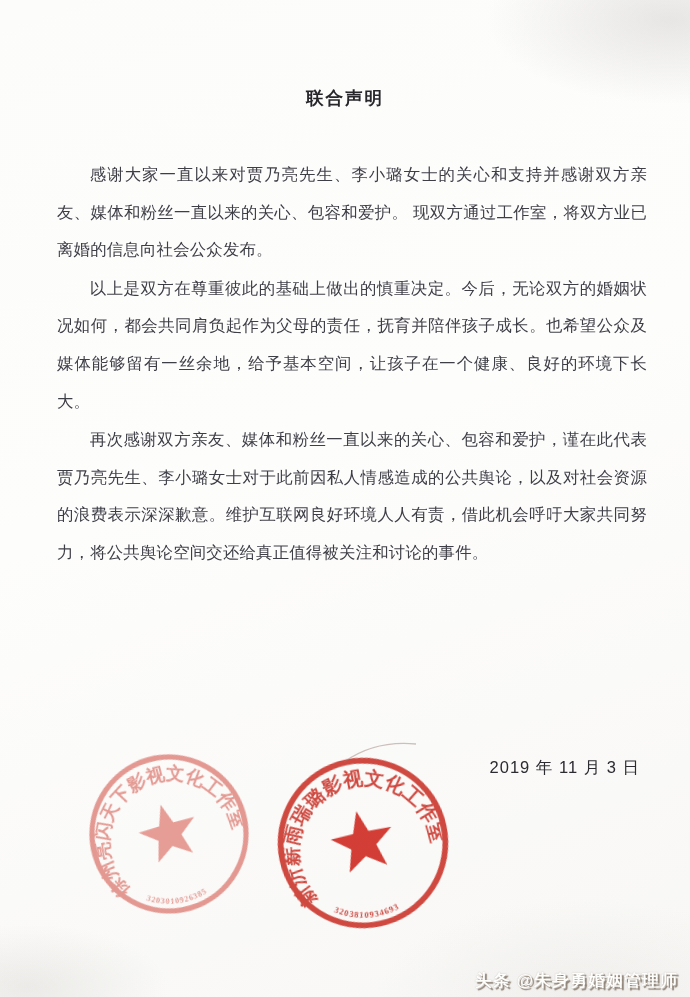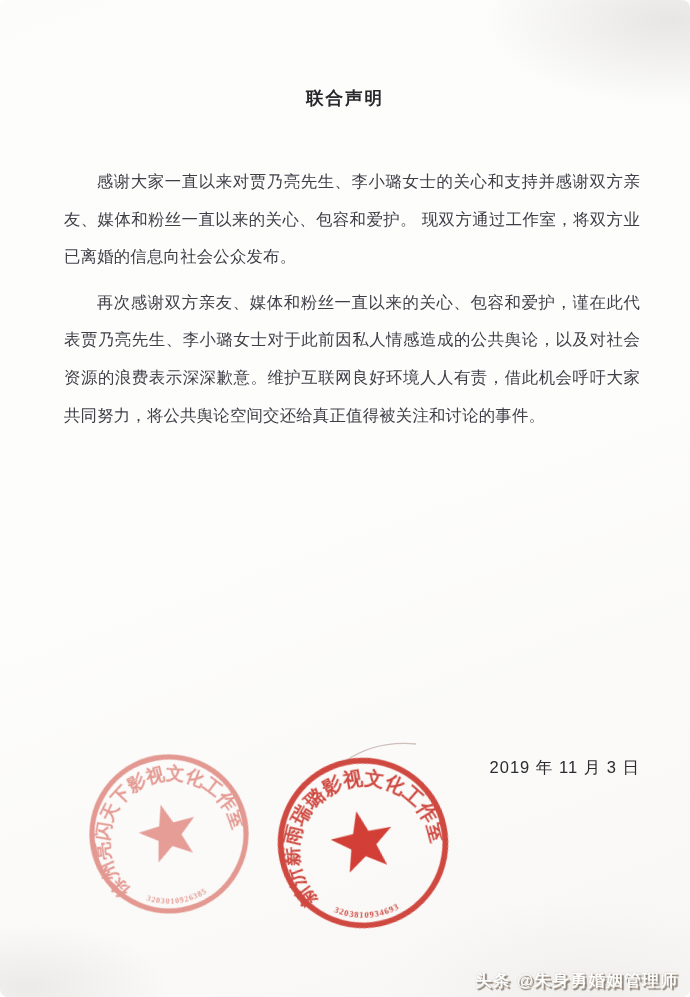--- a/index.html
+++ b/index.html
@@ -4,33 +4,32 @@
 <style>
   html,body{margin:0;padding:0;}
   body{font-family:"Liberation Sans", sans-serif;}
   .page{
     position:relative;width:690px;height:997px;overflow:hidden;
     background:
       radial-gradient(ellipse 260px 120px at 97% 2%, rgba(196,193,189,0.38), transparent 70%),
       radial-gradient(ellipse 200px 90px at 4% 99%, rgba(203,200,196,0.30), transparent 70%),
       radial-gradient(ellipse 300px 140px at 85% 100%, rgba(210,207,203,0.22), transparent 70%),
       linear-gradient(160deg,#fcfcfb 0%,#fdfdfc 45%,#f8f7f5 100%);
-    border-radius: 8px;
   }
   .doc-title{
     position:absolute;top:86px;left:0;width:100%;
     text-align:center;font-size:17.5px;font-weight:bold;color:#26262b;
     letter-spacing:2px;
   }
   .body-text{
     position:absolute;top:155px;left:56px;width:592px;
     font-size:16.4px;line-height:37.6px;color:#3e3e47;
     text-align:justify;letter-spacing:0.2px;
   }
-  .body-text p{margin:8px;text-indent:2em;}
+  .body-text p{margin:1px;text-indent:2em;}
   .date-line{
     position:absolute;top:757px;left:0;width:624px;
     text-align:right;font-size:16.5px;color:#2b2b30;letter-spacing:1px;padding-left:16px;
   }
   .stamp{position:absolute;}
   .stamp svg{display:block;}
   .stamp-left{left:84px;top:745px;opacity:0.78;filter:blur(0.3px);transform:rotate(-16deg);}
   .stamp-right{left:272px;top:748px;opacity:0.95;filter:blur(0.2px);transform:rotate(-12deg);}
   .stamp text{font-family:"Liberation Serif", serif;font-weight:bold;}
   .scratch{position:absolute;left:340px;top:736px;}
@@ -43,20 +42,21 @@
 </style>
 </head>
 <body>
 
 <div class="page">
 
   <div class="doc-title">联合声明</div>
 
   <div class="body-text">
     <p>感谢大家一直以来对贾乃亮先生、李小璐女士的关心和支持并感谢双方亲友、媒体和粉丝一直以来的关心、包容和爱护。 现双方通过工作室，将双方业已离婚的信息向社会公众发布。</p>
+    <p>以上是双方在尊重彼此的基础上做出的慎重决定。今后，无论双方的婚姻状况如何，都会共同肩负起作为父母的责任，抚育并陪伴孩子成长。也希望公众及媒体能够留有一丝余地，给予基本空间，让孩子在一个健康、良好的环境下长大。</p>
     <p>再次感谢双方亲友、媒体和粉丝一直以来的关心、包容和爱护，谨在此代表贾乃亮先生、李小璐女士对于此前因私人情感造成的公共舆论，以及对社会资源的浪费表示深深歉意。维护互联网良好环境人人有责，借此机会呼吁大家共同努力，将公共舆论空间交还给真正值得被关注和讨论的事件。</p>
   </div>
 
   <div class="date-line">2019 年 11 月 3 日</div>
 
   <div class="stamp stamp-left">
     <svg width="170" height="178" viewBox="-95 -95 190 190">
       <defs>
         <path id="arcL" d="M -57.3 49.9 A 70 70 0 1 1 57.3 49.9" fill="none"></path>
         <path id="serL" d="M -48 61.5 A 78 78 0 0 0 48 61.5" fill="none"></path>

